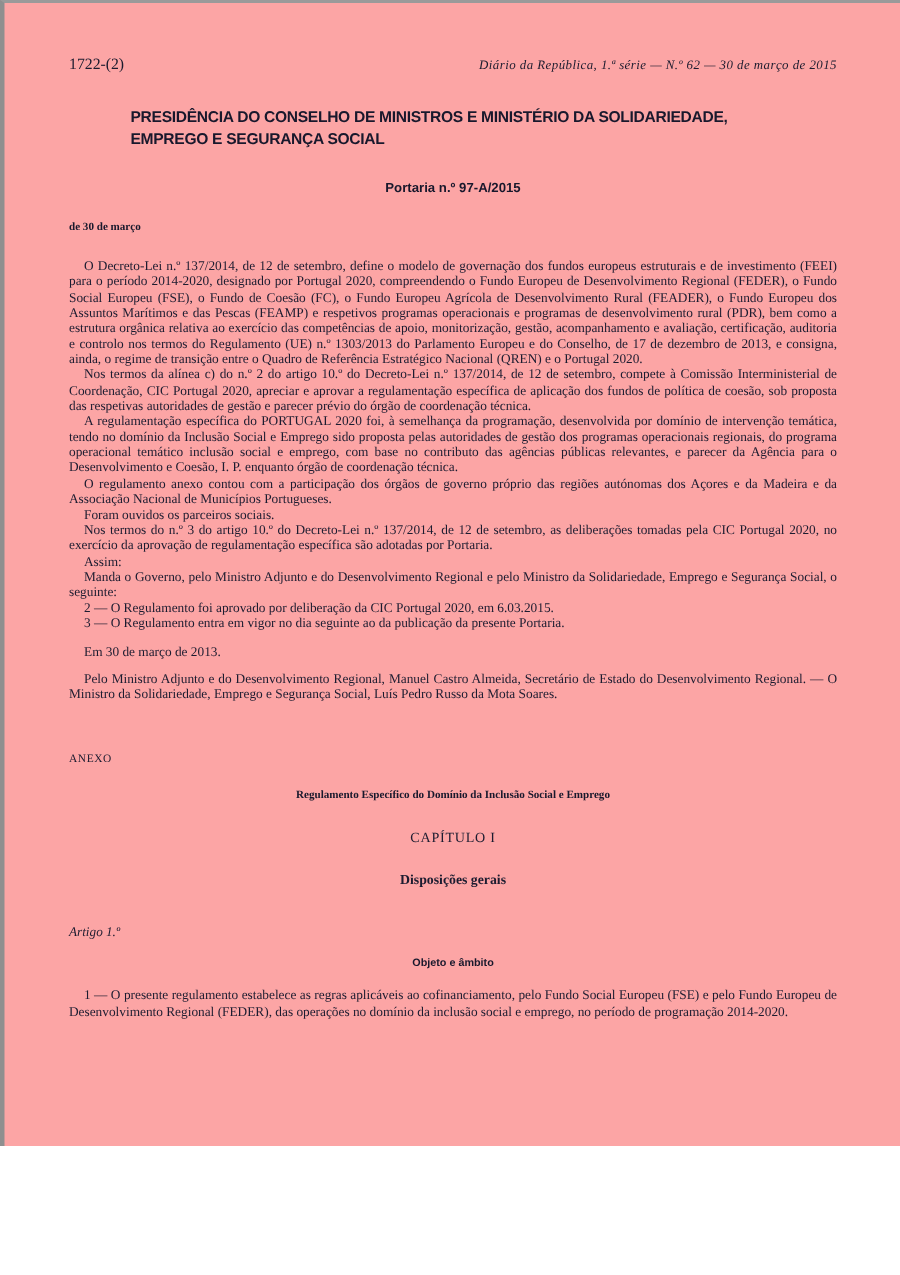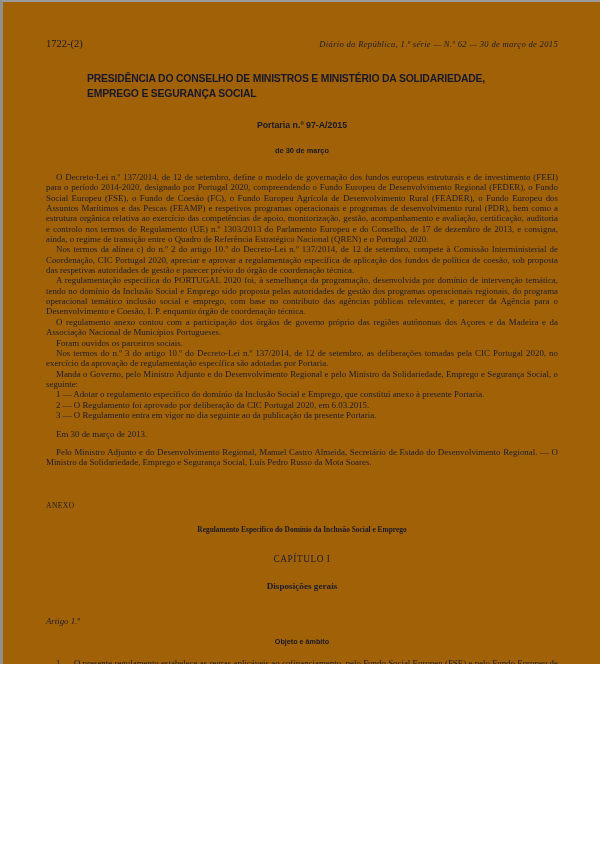--- a/index.html
+++ b/index.html
@@ -3,22 +3,22 @@
 <meta charset="utf-8">
 <style>
   html, body {
     margin: 0;
     padding: 0;
     background: #ffffff;
   }
   .page {
     position: relative;
     width: 600px;
-    height: 664px;
-    background: #a16207;
+    height: 764px;
+    background: #fca5a5;
     border-top: 2px solid #9a9a9a;
     border-left: 3px solid #8f8f8f;
     box-sizing: border-box;
     overflow: hidden;
     color: #1c1c30;
     font-family: "Liberation Serif", serif;
   }
   .content {
     position: absolute;
     left: 43px;
@@ -56,22 +56,21 @@
   .portaria-title {
     margin-top: 19px;
     text-align: center;
     font-family: "Liberation Sans", sans-serif;
     font-weight: bold;
     font-size: 8.8px;
     color: #18182c;
   }
   .portaria-date {
     margin-top: 16px;
-    text-align: center;
-    font-family: Liberation Sans, sans-serif;
+    font-family: Liberation Serif, serif;
     font-weight: bold;
     font-size: 7.4px;
     color: #18182c;
   }
   .body-text {
     margin-top: 17px;
     font-size: 8.9px;
     line-height: 10.35px;
     text-align: justify;
     color: #1c1c30;
@@ -158,22 +157,22 @@
     <div class="portaria-title">Portaria n.º 97-A/2015</div>
     <div class="portaria-date">de 30 de março</div>
 
     <div class="body-text">
       <p>O Decreto-Lei n.º 137/2014, de 12 de setembro, define o modelo de governação dos fundos europeus estruturais e de investimento (FEEI) para o período 2014-2020, designado por Portugal 2020, compreendendo o Fundo Europeu de Desenvolvimento Regional (FEDER), o Fundo Social Europeu (FSE), o Fundo de Coesão (FC), o Fundo Europeu Agrícola de Desenvolvimento Rural (FEADER), o Fundo Europeu dos Assuntos Marítimos e das Pescas (FEAMP) e respetivos programas operacionais e programas de desenvolvimento rural (PDR), bem como a estrutura orgânica relativa ao exercício das competências de apoio, monitorização, gestão, acompanhamento e avaliação, certificação, auditoria e controlo nos termos do Regulamento (UE) n.º 1303/2013 do Parlamento Europeu e do Conselho, de 17 de dezembro de 2013, e consigna, ainda, o regime de transição entre o Quadro de Referência Estratégico Nacional (QREN) e o Portugal 2020.</p>
       <p>Nos termos da alínea c) do n.º 2 do artigo 10.º do Decreto-Lei n.º 137/2014, de 12 de setembro, compete à Comissão Interministerial de Coordenação, CIC Portugal 2020, apreciar e aprovar a regulamentação específica de aplicação dos fundos de política de coesão, sob proposta das respetivas autoridades de gestão e parecer prévio do órgão de coordenação técnica.</p>
       <p>A regulamentação específica do PORTUGAL 2020 foi, à semelhança da programação, desenvolvida por domínio de intervenção temática, tendo no domínio da Inclusão Social e Emprego sido proposta pelas autoridades de gestão dos programas operacionais regionais, do programa operacional temático inclusão social e emprego, com base no contributo das agências públicas relevantes, e parecer da Agência para o Desenvolvimento e Coesão, I. P. enquanto órgão de coordenação técnica.</p>
       <p>O regulamento anexo contou com a participação dos órgãos de governo próprio das regiões autónomas dos Açores e da Madeira e da Associação Nacional de Municípios Portugueses.</p>
       <p>Foram ouvidos os parceiros sociais.</p>
       <p>Nos termos do n.º 3 do artigo 10.º do Decreto-Lei n.º 137/2014, de 12 de setembro, as deliberações tomadas pela CIC Portugal 2020, no exercício da aprovação de regulamentação específica são adotadas por Portaria.</p>
+      <p>Assim:</p>
       <p>Manda o Governo, pelo Ministro Adjunto e do Desenvolvimento Regional e pelo Ministro da Solidariedade, Emprego e Segurança Social, o seguinte:</p>
-      <p>1 — Adotar o regulamento específico do domínio da Inclusão Social e Emprego, que constitui anexo à presente Portaria.</p>
       <p>2 — O Regulamento foi aprovado por deliberação da CIC Portugal 2020, em 6.03.2015.</p>
       <p>3 — O Regulamento entra em vigor no dia seguinte ao da publicação da presente Portaria.</p>
     </div>
 
     <div class="date-line">Em 30 de março de 2013.</div>
 
     <div class="signature"><span>Pelo Ministro Adjunto e do Desenvolvimento Regional, </span><span class="name">Manuel Castro Almeida</span><span>, Secretário de Estado do Desenvolvimento Regional. — O Ministro da Solidariedade, Emprego e Segurança Social, </span><span class="name">Luís Pedro Russo da Mota Soares</span><span>.</span></div>
 
     <div class="annex-heading">ANEXO</div>
     <div class="annex-subtitle">Regulamento Específico do Domínio da Inclusão Social e Emprego</div>

